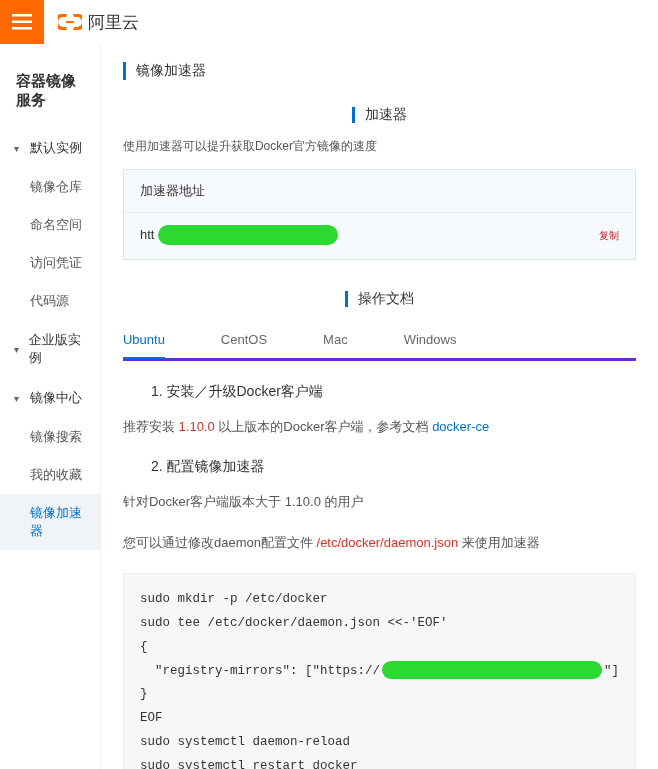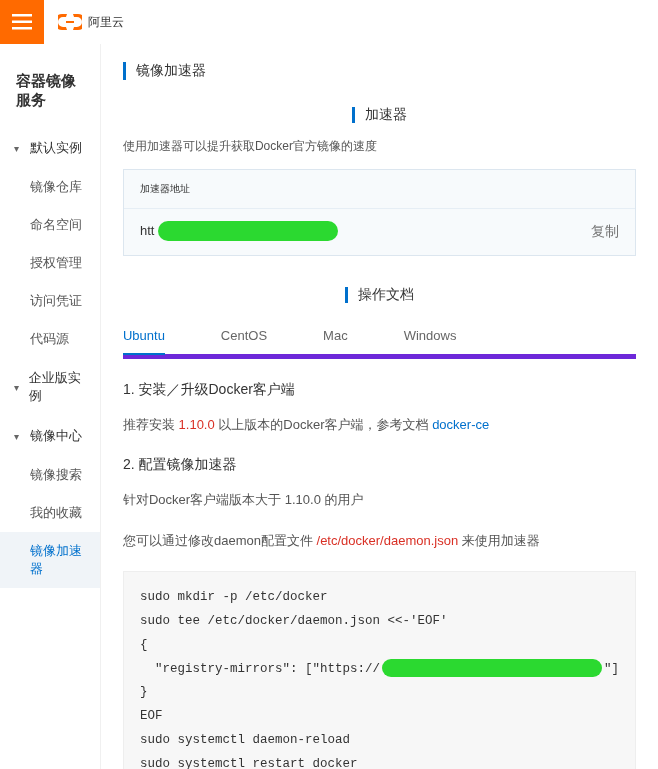--- a/index.html
+++ b/index.html
@@ -3,53 +3,53 @@
   <meta charset="utf-8">
   <style>
     * { margin: 0; padding: 0; box-sizing: border-box; }
     body { font-family: -apple-system, "PingFang SC", "Microsoft YaHei", sans-serif; font-size: 13px; color: #333; background: #fff; width: 658px; }
     
     .top-header { display: flex; align-items: center; height: 44px; }
     .hamburger { width: 44px; height: 44px; background: #ff6a00; display: flex; align-items: center; justify-content: center; cursor: pointer; }
     .hamburger svg { width: 20px; height: 16px; }
     .logo-wrap { display: flex; align-items: center; padding-left: 14px; gap: 6px; }
     .logo-icon { width: 24px; height: 20px; }
-    .logo-text { font-size: 12px; color: #333; font-weight: 500; }
+    .logo-text { font-size: 17px; color: #333; font-weight: 500; }
     
     .main-wrap { display: flex; }
     .sidebar { width: 165px; padding-top: 18px; border-right: 1px solid #f0f0f0; min-height: 720px; }
     .sidebar-title { font-size: 15px; font-weight: 600; color: #333; padding: 10px 16px 18px; }
     .sidebar-section { }
     .sidebar-section-head { display: flex; align-items: center; padding: 11px 14px; cursor: pointer; color: #333; }
     .sidebar-section-head .caret { width: 10px; margin-right: 6px; font-size: 10px; color: #666; }
     .sidebar-item { padding: 10px 14px 10px 30px; color: #555; cursor: pointer; }
     .sidebar-item.active { background: #f0f4f8; color: #0070cc; }
     
     .content { flex: 1; padding: 18px 22px; }
     .section-head { display: flex; align-items: center; margin-bottom: 26px; }
     .section-head .bar { width: 3px; height: 18px; background: #0070cc; margin-right: 10px; }
     .section-head .label { font-size: 14px; color: #333; }
     .sub-section-head { display: flex; align-items: center; margin-bottom: 14px; justify-content: center; }
     .sub-section-head .bar { width: 3px; height: 16px; background: #0070cc; margin-right: 10px; }
     .sub-section-head .label { font-size: 14px; color: #333; }
     .desc { font-size: 12px; color: #555; margin-bottom: 14px; }
     
     .accel-box { border: 1px solid #dce6ef; background: #f7fafc; margin-bottom: 30px; }
-    .accel-box-head { padding: 12px 16px; font-size: 10px; color: #333; border-bottom: 1px solid #e6eef5; }
+    .accel-box-head { padding: 12px 16px; font-size: 13px; color: #333; border-bottom: 1px solid #e6eef5; }
     .accel-box-body { padding: 14px 16px; display: flex; align-items: center; justify-content: space-between; }
     .redacted-url { position: relative; height: 18px; flex: 0 0 200px; }
     .redacted-url .pre { font-size: 13px; color: #333; position: absolute; left: 0; top: 0; }
     .redacted-url .smear { position: absolute; left: 18px; top: -2px; width: 180px; height: 20px; background: #2bd930; border-radius: 10px; }
-    .copy-link { color: #737373; font-size: 14px; cursor: pointer; }
+    .copy-link { color: #b91c1c; font-size: 10px; cursor: pointer; }
     
-    .tabs { display: flex; border-bottom: 5px solid #6d28d9; margin-bottom: 22px; }
+    .tabs { display: flex; border-bottom: 3px solid #6d28d9; margin-bottom: 22px; }
     .tab { padding: 10px 0; margin-right: 56px; font-size: 13px; color: #666; cursor: pointer; border-bottom: 2px solid transparent; margin-bottom: -1px; }
     .tab.active { color: #0070cc; border-bottom-color: #0070cc; }
     
-    .doc-h { font-size: 14px; color: #333; margin-bottom: 16px; }
+    .doc-h { font-size: 14px; color: #333; margin-bottom: 16px; margin-left: 28px; }
     .doc-p { font-size: 13px; color: #555; margin-bottom: 20px; line-height: 1.6; }
     .doc-p .ver { color: #d93025; }
     .doc-p .link { color: #0070cc; cursor: pointer; }
     .doc-p .path { color: #d93025; text-align: right; }
     
     .code-block { background: #f7f7f7; border: 1px solid #eee; padding: 14px 16px; font-family: "Courier New", monospace; font-size: 12.5px; color: #333; line-height: 1.9; white-space: pre; position: relative; overflow: hidden; }
     .code-line { position: relative; }
     .code-smear { display: inline-block; vertical-align: middle; width: 220px; height: 18px; background: #2bd930; border-radius: 9px; margin: 0 2px; }
   </style>
 </head>
@@ -75,21 +75,20 @@
   <div class="sidebar">
     <div class="sidebar-title">容器镜像服务</div>
 
     <div class="sidebar-section">
       <div class="sidebar-section-head">
         <span class="caret">▾</span>
         <span>默认实例</span>
       </div>
       <div class="sidebar-item">镜像仓库</div>
       <div class="sidebar-item">命名空间</div>
-      <div class="sidebar-item">授权管理</div>
       <div class="sidebar-item">访问凭证</div>
       <div class="sidebar-item">代码源</div>
     </div>
 
     <div class="sidebar-section">
       <div class="sidebar-section-head">
         <span class="caret">▾</span>
         <span>企业版实例</span>
       </div>
     </div>

